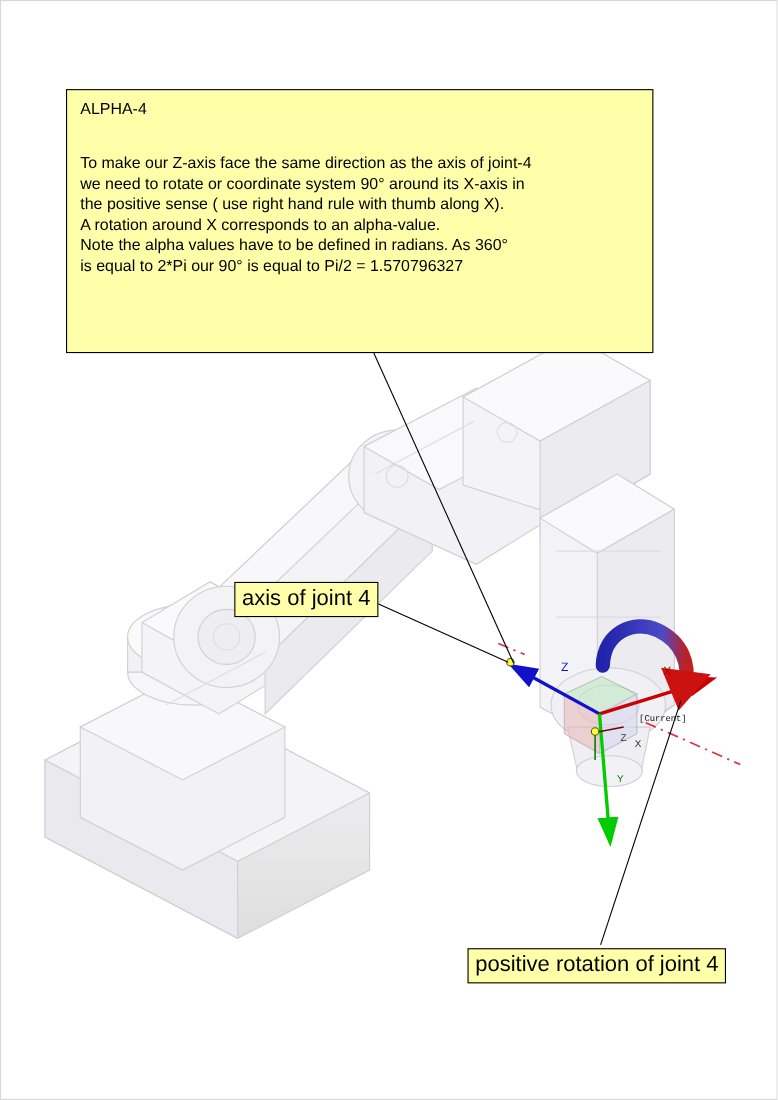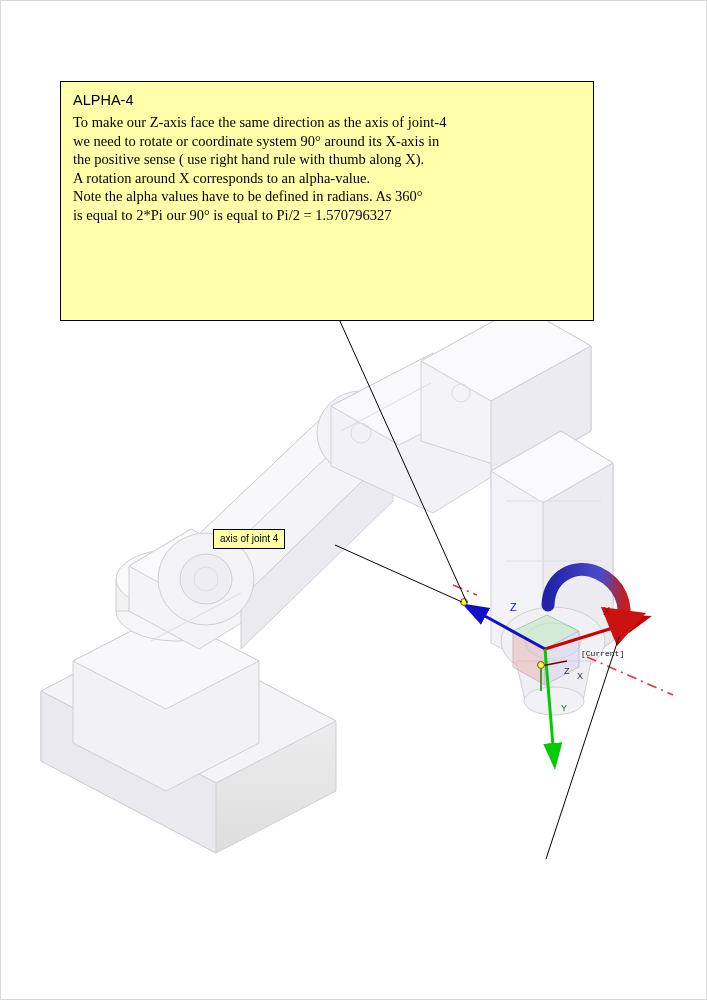--- a/index.html
+++ b/index.html
@@ -34,44 +34,43 @@
   .note-box {
     position: absolute;
     background: #ffffaa;
     border: 1px solid #000000;
     box-sizing: border-box;
     padding: 10px 12px 12px 12px;
   }
   .note-title {
     font-size: 14.5px;
     color: #000;
-    margin-bottom: 5px;
+    margin-bottom: 32px;
     white-space: pre;
   }
   .note-body {
     font-size: 14.5px;
     color: #000;
     line-height: 1.28;
     white-space: pre-line;
-    font-family: Liberation Serif, serif;
   }
   .note-cmd {
     font-size: 14.5px;
     color: #000;
     margin-top: 14px;
     white-space: pre;
   }
 
   
   .tag {
     position: absolute;
     background: #ffffaa;
     border: 1px solid #000000;
     box-sizing: border-box;
-    font-size: 10px;
+    font-size: 20px;
     color: #000;
     padding: 3px 6px 4px 6px;
     white-space: nowrap;
   }
   #tag-axis4 { left: 212px; top: 528px; }
   #tag-posrot { left: 424px; top: 861px; }
 
   
   .lines-layer {
     position: absolute;
@@ -237,14 +236,15 @@
     <div class="note-title">ALPHA-4</div>
     <div class="note-body">To make our Z-axis face the same direction as the axis of joint-4
 we need to rotate or coordinate system 90°  around its X-axis in
 the positive sense ( use right hand rule with thumb along X).
 A rotation around X corresponds to an alpha-value.
 Note the alpha values have to be defined in radians. As 360°
 is equal to 2*Pi our 90° is equal to Pi/2 = 1.570796327</div>
   </div>
 
   <div class="tag" id="tag-axis4">axis of joint 4</div>
+  <div class="tag" id="tag-posrot">positive rotation of joint 4</div>
 
 </div>
 
 </body></html>

